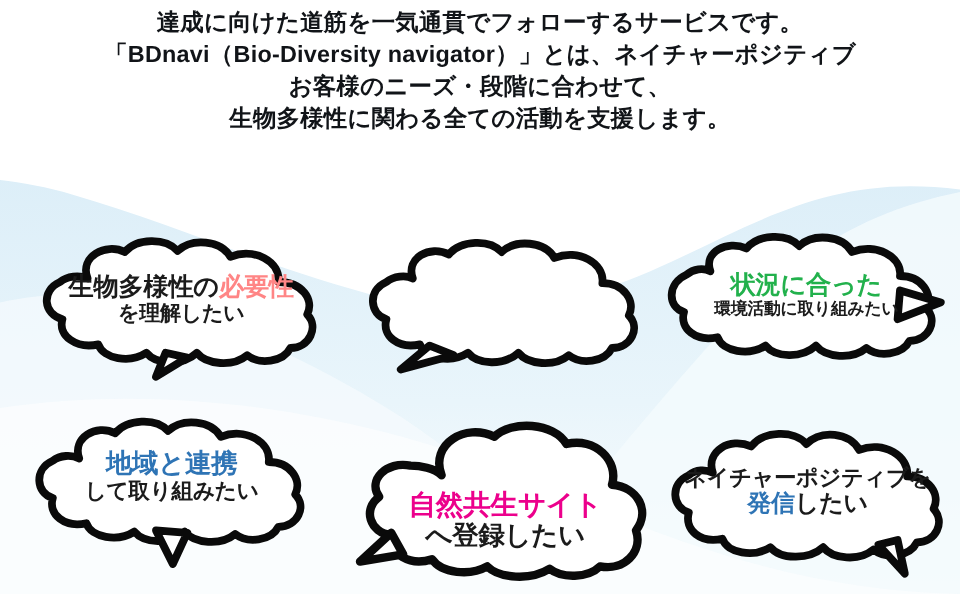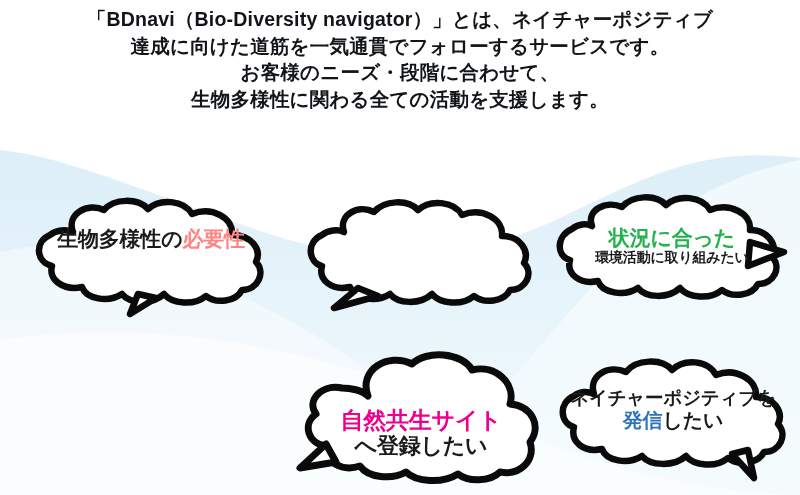--- a/index.html
+++ b/index.html
@@ -101,22 +101,22 @@
   #b6 .l-small{ font-size: 20px; }
   #b4 .l-big  { font-size: 22px; }
   #b4 .l-small{ font-size: 18px; }
 </style>
 </head>
 <body>
 
 <div id="stage">
 
   <div id="header">
+    <span class="hline">達成に向けた道筋を一気通貫でフォローするサービスです。</span>
     <span class="hline">「BDnavi（Bio-Diversity navigator）」とは、ネイチャーポジティブ</span>
-    <span class="hline">達成に向けた道筋を一気通貫でフォローするサービスです。</span>
     <span class="hline">お客様のニーズ・段階に合わせて、</span>
     <span class="hline">生物多様性に関わる全ての活動を支援します。</span>
   </div>
 
   <div id="bgpanel">
     <svg viewBox="0 0 800 355" preserveAspectRatio="none">
       <defs>
         <linearGradient id="gpanel" x1="0" y1="0" x2="0" y2="1">
           <stop offset="0%" stop-color="#DCEEF8"></stop>
           <stop offset="55%" stop-color="#E9F5FB"></stop>
@@ -143,20 +143,21 @@
   <div class="bubble" id="b1">
     <svg viewBox="0 0 250 104" preserveAspectRatio="none">
       <path d="M47,30 C40,12 62,0 78,8 C88,-4 112,-4 122,7 C134,-4 158,-2 166,12 C186,4 208,16 206,33
                C226,33 236,48 230,60 C240,70 232,88 216,88 C210,100 190,102 180,94
                C168,104 146,102 138,92 C126,103 104,102 96,92 C82,101 60,97 56,85
                C38,89 22,78 26,64 C10,60 8,40 24,33 C30,28 40,27 47,30 Z" fill="#FFFFFF" stroke="#0A0A0A" stroke-width="6.5" stroke-linejoin="round"></path>
       <path d="M112,92 L104,112 L130,96 Z" fill="#FFFFFF" stroke="#0A0A0A" stroke-width="6.5" stroke-linejoin="round"></path>
     </svg>
     <div class="txt">
       <span class="l-big"><span>生物多様性の</span><span class="hl" style="color:#FF8585">必要性</span></span>
+      <span class="l-small">を理解したい</span>
     </div>
   </div>
 
   <div class="bubble" id="b2">
     <svg viewBox="0 0 240 102" preserveAspectRatio="none">
       <path d="M44,28 C38,11 58,0 74,8 C84,-4 108,-5 118,6 C130,-5 154,-3 162,11 C182,3 204,15 202,32
                C220,32 230,47 224,59 C234,69 226,86 210,86 C204,98 184,100 174,92
                C162,102 140,100 132,90 C120,101 98,100 90,90 C76,99 54,95 50,83
                C32,87 18,76 22,62 C8,58 6,38 22,31 C28,26 38,25 44,28 Z" fill="#FFFFFF" stroke="#0A0A0A" stroke-width="6.5" stroke-linejoin="round"></path>
       <path d="M58,84 L34,104 L78,92 Z" fill="#FFFFFF" stroke="#0A0A0A" stroke-width="6.5" stroke-linejoin="round"></path>
@@ -170,20 +171,33 @@
                C158,100 136,98 128,88 C116,99 94,98 86,88 C72,97 50,93 46,81
                C28,85 14,74 18,60 C4,56 4,36 20,29 C26,24 34,23 40,26 Z" fill="#FFFFFF" stroke="#0A0A0A" stroke-width="6.5" stroke-linejoin="round"></path>
       <path d="M198,42 L232,52 L196,66 Z" fill="#FFFFFF" stroke="#0A0A0A" stroke-width="6.5" stroke-linejoin="round"></path>
     </svg>
     <div class="txt">
       <span class="l-big"><span class="hl" style="color:#22B14C">状況に合った</span></span>
       <span class="l-small">環境活動に取り組みたい</span>
     </div>
   </div>
 
+  <div class="bubble" id="b4">
+    <svg viewBox="0 0 250 106" preserveAspectRatio="none">
+      <path d="M48,30 C42,13 62,1 78,9 C88,-3 112,-4 122,7 C134,-4 158,-2 166,12 C186,4 208,16 206,33
+               C224,33 234,48 228,60 C238,70 230,87 214,87 C208,99 188,101 178,93
+               C166,103 144,101 136,91 C124,102 102,101 94,91 C80,100 58,96 54,84
+               C36,88 22,77 26,63 C12,59 10,39 26,32 C32,27 42,27 48,30 Z" fill="#FFFFFF" stroke="#0A0A0A" stroke-width="6.5" stroke-linejoin="round"></path>
+      <path d="M112,90 L126,118 L138,92 Z" fill="#FFFFFF" stroke="#0A0A0A" stroke-width="6.5" stroke-linejoin="round"></path>
+    </svg>
+    <div class="txt">
+      <span class="l-big"><span class="hl" style="color:#2E74B5">地域と連携</span></span>
+      <span class="l-small">して取り組みたい</span>
+    </div>
+  </div>
 
   <div class="bubble" id="b5">
     <svg viewBox="0 0 250 130" preserveAspectRatio="none">
       <path d="M72,40 C62,14 92,-4 116,8 C130,-6 166,-4 176,14 C200,8 220,28 214,48
                C236,50 246,70 234,86 C240,104 224,120 204,116 C194,126 172,126 162,118
                C146,128 120,126 110,116 C96,124 72,122 64,110
                C46,116 28,106 30,90 C12,88 6,68 20,58 C10,44 26,28 46,32 C54,32 66,34 72,40 Z" fill="#FFFFFF" stroke="#0A0A0A" stroke-width="7" stroke-linejoin="round"></path>
       <path d="M30,88 L4,112 L40,106 Z" fill="#FFFFFF" stroke="#0A0A0A" stroke-width="7" stroke-linejoin="round"></path>
     </svg>
     <div class="txt">

